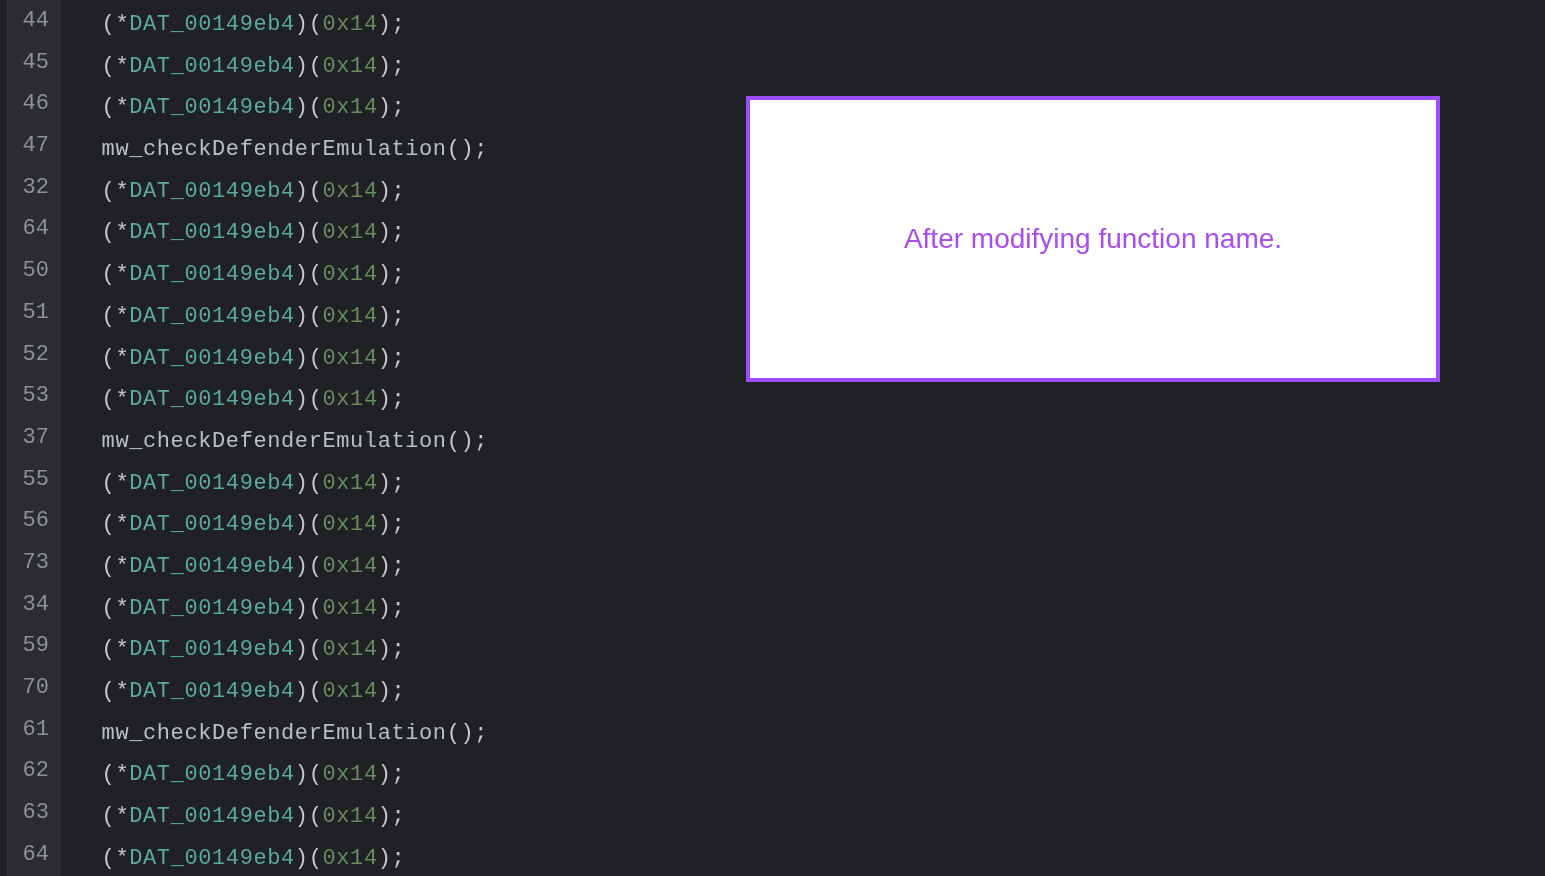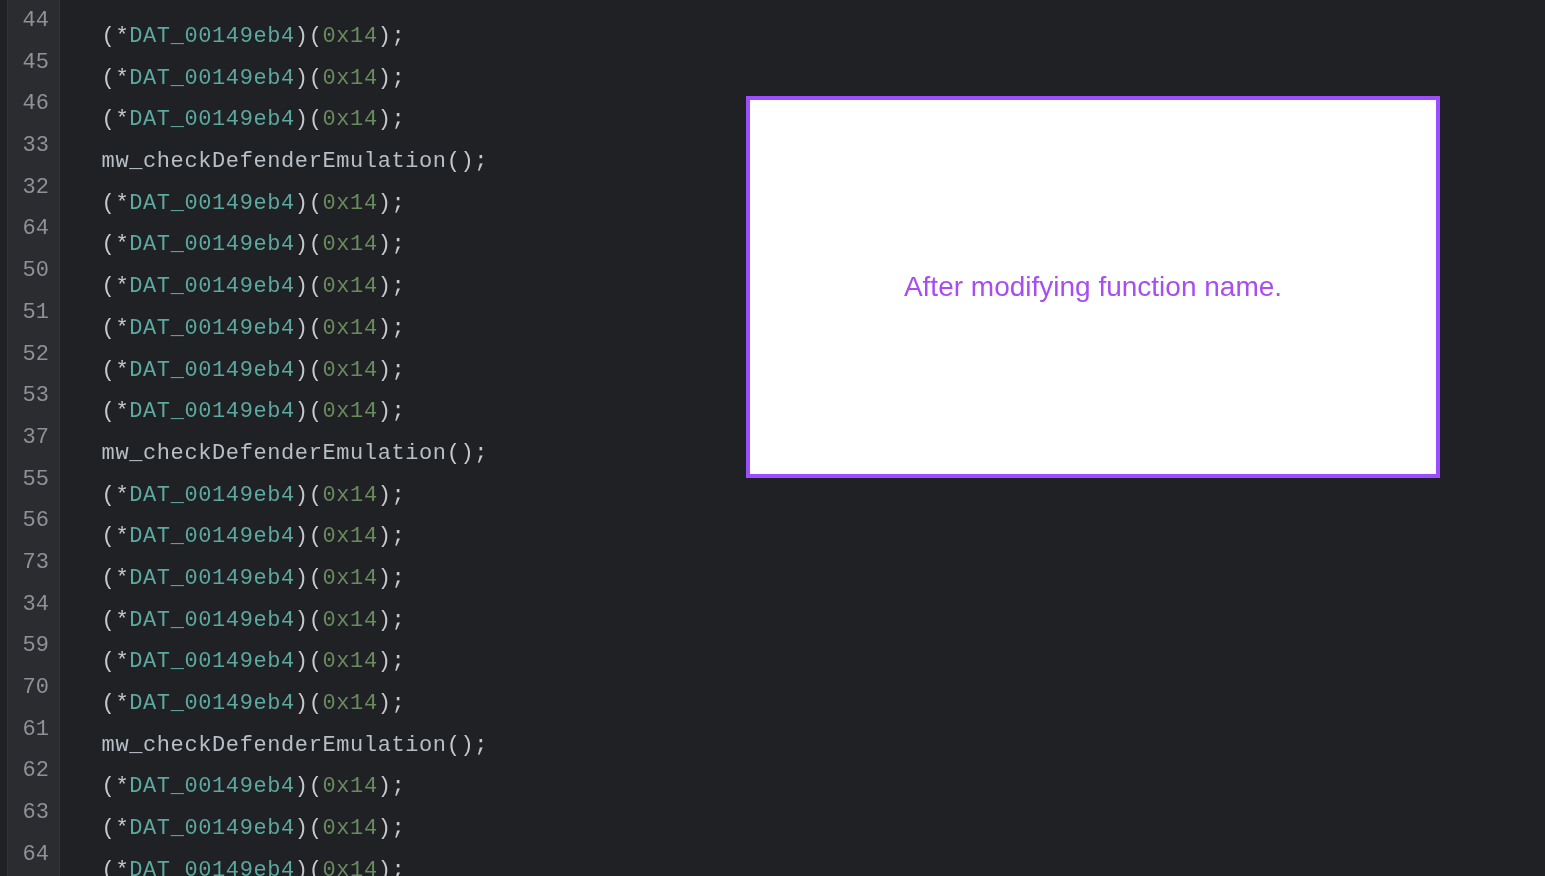--- a/index.html
+++ b/index.html
@@ -35,40 +35,40 @@
     color: #8e9197;
     font-size: 22px;
     font-weight: 400;
   }
   .code-area {
     flex: 1;
     background: #1f2124;
     display: flex;
     flex-direction: column;
     padding-left: 14px;
-    padding-top: 16px;
+    padding-top: 4px;
   }
   .code-line {
     height: 41.7px;
     line-height: 41.7px;
     font-size: 22px;
     white-space: pre;
     letter-spacing: 0.6px;
   }
   .tok-default { color: #c6c8cd; }
   .tok-dat { color: #5ba9a0; }
   .tok-num { color: #6a8b5f; }
   .tok-func { color: #b8bfc7; margin-top: 48px; }
 
   .callout {
     position: absolute;
     top: 96px;
     left: 746px;
     width: 694px;
-    height: 382px;
+    height: 286px;
     background: #ffffff;
     border: 4px solid #9b4dff;
     display: flex;
     align-items: center;
     justify-content: center;
   }
   .callout-text {
     color: #a84df0;
     font-family: Arial, Helvetica, sans-serif;
     font-size: 28px;
@@ -78,21 +78,21 @@
 </style>
 </head>
 <body>
 
 <div class="editor">
   <div class="left-margin"></div>
   <div class="gutter" id="gutter">
       <div class="gutter-line">44</div>
       <div class="gutter-line">45</div>
       <div class="gutter-line">46</div>
-      <div class="gutter-line">33</div>
+      <div class="gutter-line">47</div>
       <div class="gutter-line">32</div>
       <div class="gutter-line">64</div>
       <div class="gutter-line">50</div>
       <div class="gutter-line">51</div>
       <div class="gutter-line">52</div>
       <div class="gutter-line">53</div>
       <div class="gutter-line">37</div>
       <div class="gutter-line">55</div>
       <div class="gutter-line">56</div>
       <div class="gutter-line">73</div>

